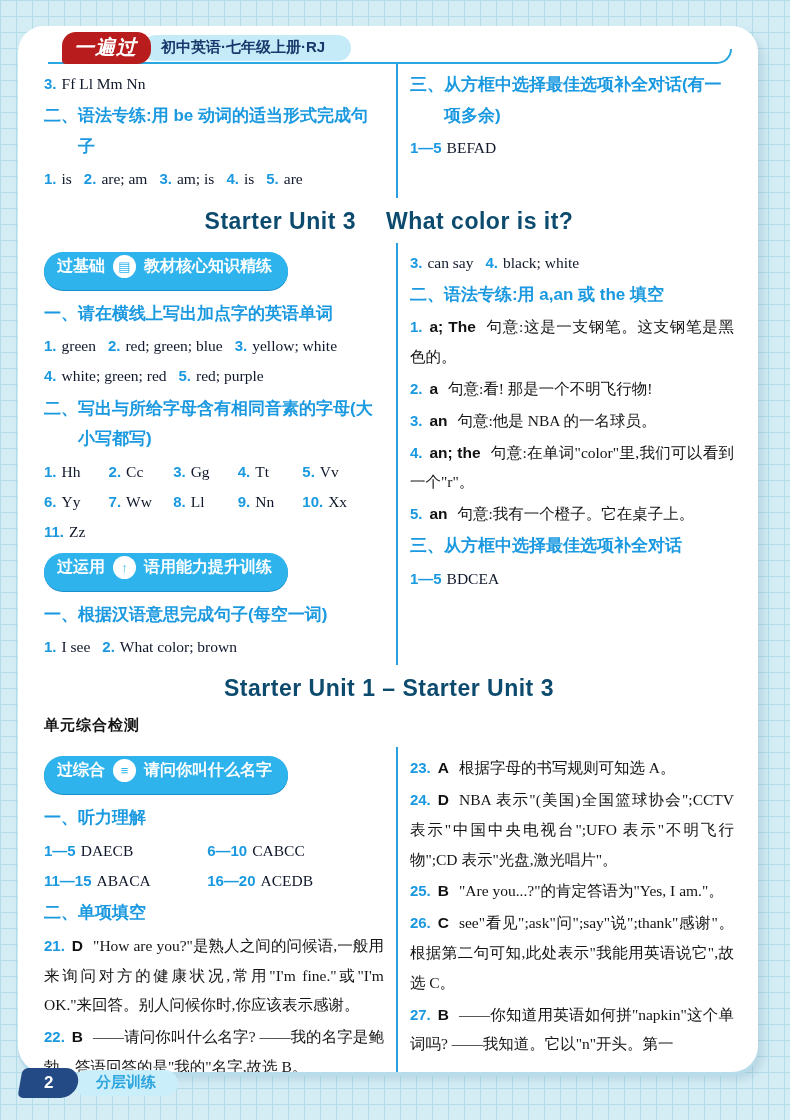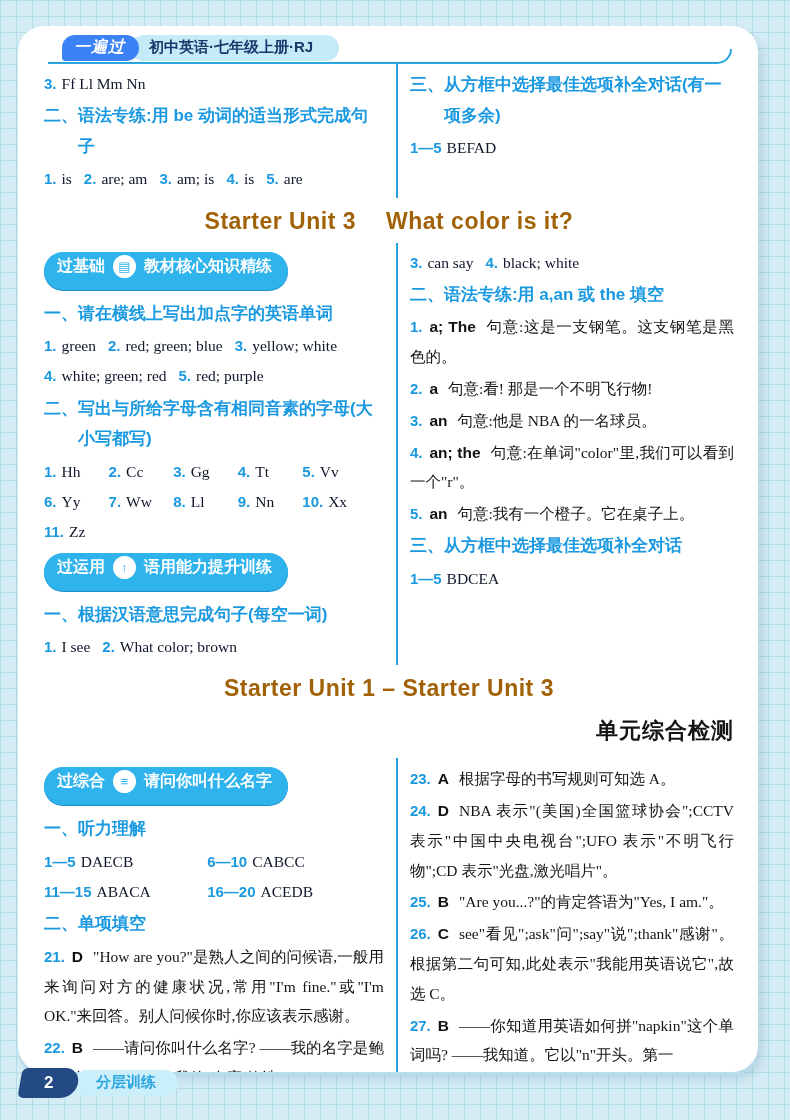--- a/index.html
+++ b/index.html
@@ -17,22 +17,22 @@
   .card {
     position:absolute; left:18px; top:26px; width:740px; height:1046px;
     background:#ffffff; border-radius:26px;
     box-shadow:0 4px 0 #b9dcea, 5px 7px 10px rgba(90,140,170,.25);
     padding:8px 24px 8px 26px;
     overflow:hidden;
   }
   
   .hdr { display:flex; align-items:center; margin-left:18px; height:28px; }
   .logo {
-    background:#3b82f6; color:#ffffff; font-family:"Liberation Sans","DejaVu Sans",sans-serif;
-    font-weight:bold; font-style:italic; font-size:16px; letter-spacing:1px;
+    background:#b91c1c; color:#ffffff; font-family:"Liberation Sans","DejaVu Sans",sans-serif;
+    font-weight:bold; font-style:italic; font-size:20px; letter-spacing:1px;
     padding:2px 14px 3px 12px; border-radius:14px 14px 14px 4px; z-index:2;
   }
   .bookpill {
     background:#c6ebf8; color:#16386b; font-family:"Liberation Sans","DejaVu Sans",sans-serif;
     font-weight:bold; font-size:15px; padding:3px 26px 4px 18px; margin-left:-8px;
     border-radius:16px;
   }
   .hdr-rule { height:15px; margin:-13px 2px 0 4px;
     border-bottom:2px solid #2aa7e0; border-right:2px solid #2aa7e0;
     border-bottom-right-radius:18px; }
@@ -52,24 +52,24 @@
     color:#1a99e0; font-size:15px; margin-right:5px;
   }
   .ansb { font-weight:normal; color:#0f172a; }
   .pair { display:inline-block; margin-right:12px; white-space:nowrap; }
   .cellgrid .pair { width:19%; margin-right:0; }
   .listen .pair { width:48%; margin-right:0; }
   .exp { font-size:15.5px; line-height:1.92; text-align:justify; margin:2px 0; }
   .exp .ansletter { font-family:"Liberation Sans","DejaVu Sans",sans-serif;
     font-weight:bold; color:#111111; margin:0 10px 0 2px; }
   .unit-title { text-align:center; font-family:"Liberation Sans","DejaVu Sans",sans-serif;
-    font-weight:800; font-size:23px; color:#a16207; margin:10px 0 8px; letter-spacing:.5px; }
+    font-weight:800; font-size:23px; color:#0c4a6e; margin:10px 0 8px; letter-spacing:.5px; }
   .unit-title .gap { display:inline-block; width:30px; }
-  .unit-sub { text-align:right; font-family:Liberation Mono, monospace;
-    font-weight:800; font-size:22px; margin:14px 0 12px; letter-spacing:1px; }
+  .unit-sub { text-align:left; font-family:Liberation Mono, monospace;
+    font-weight:800; font-size:15px; margin:14px 0 12px; letter-spacing:1px; }
   
   .badge { display:inline-flex; align-items:center; gap:8px;
     background:#2fb3ec; color:#ffffff; border-radius:999px;
     padding:3px 16px 12px 13px; margin:5px 0 7px;
     font-family:"Liberation Sans","DejaVu Sans",sans-serif; font-weight:bold; font-size:16px;
     box-shadow:0 1px 0 #1b8fc9; }
   .badge-icon { width:23px; height:23px; background:#ffffff; color:#2fb3ec;
     border-radius:50%; display:flex; align-items:center; justify-content:center;
     font-size:13px; font-weight:bold; }
   

